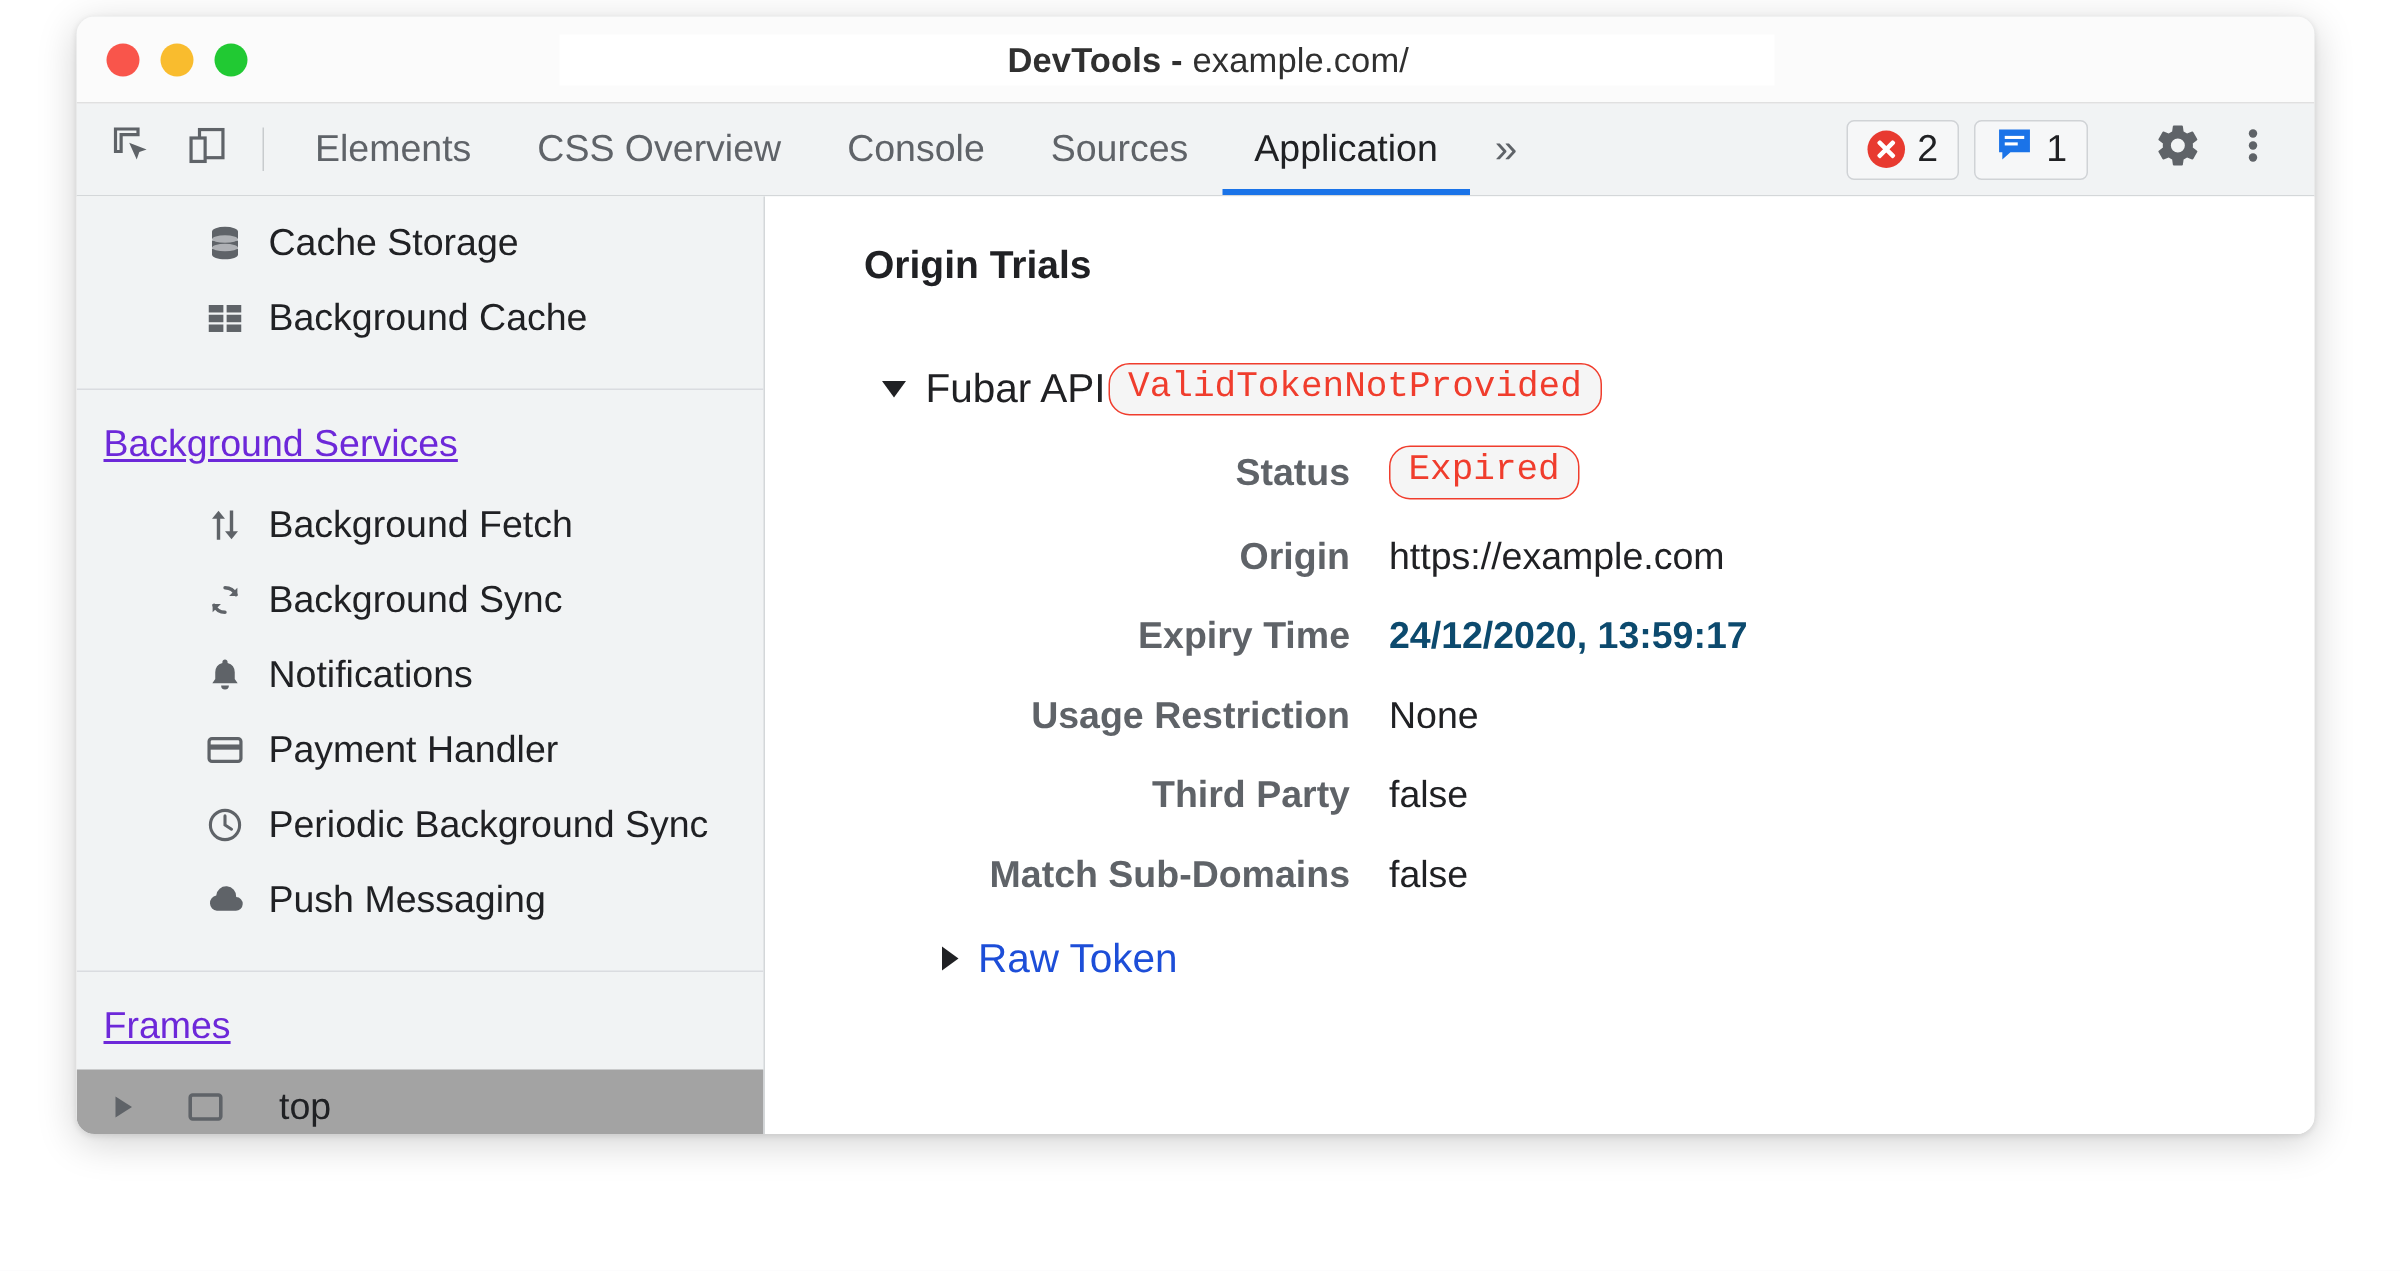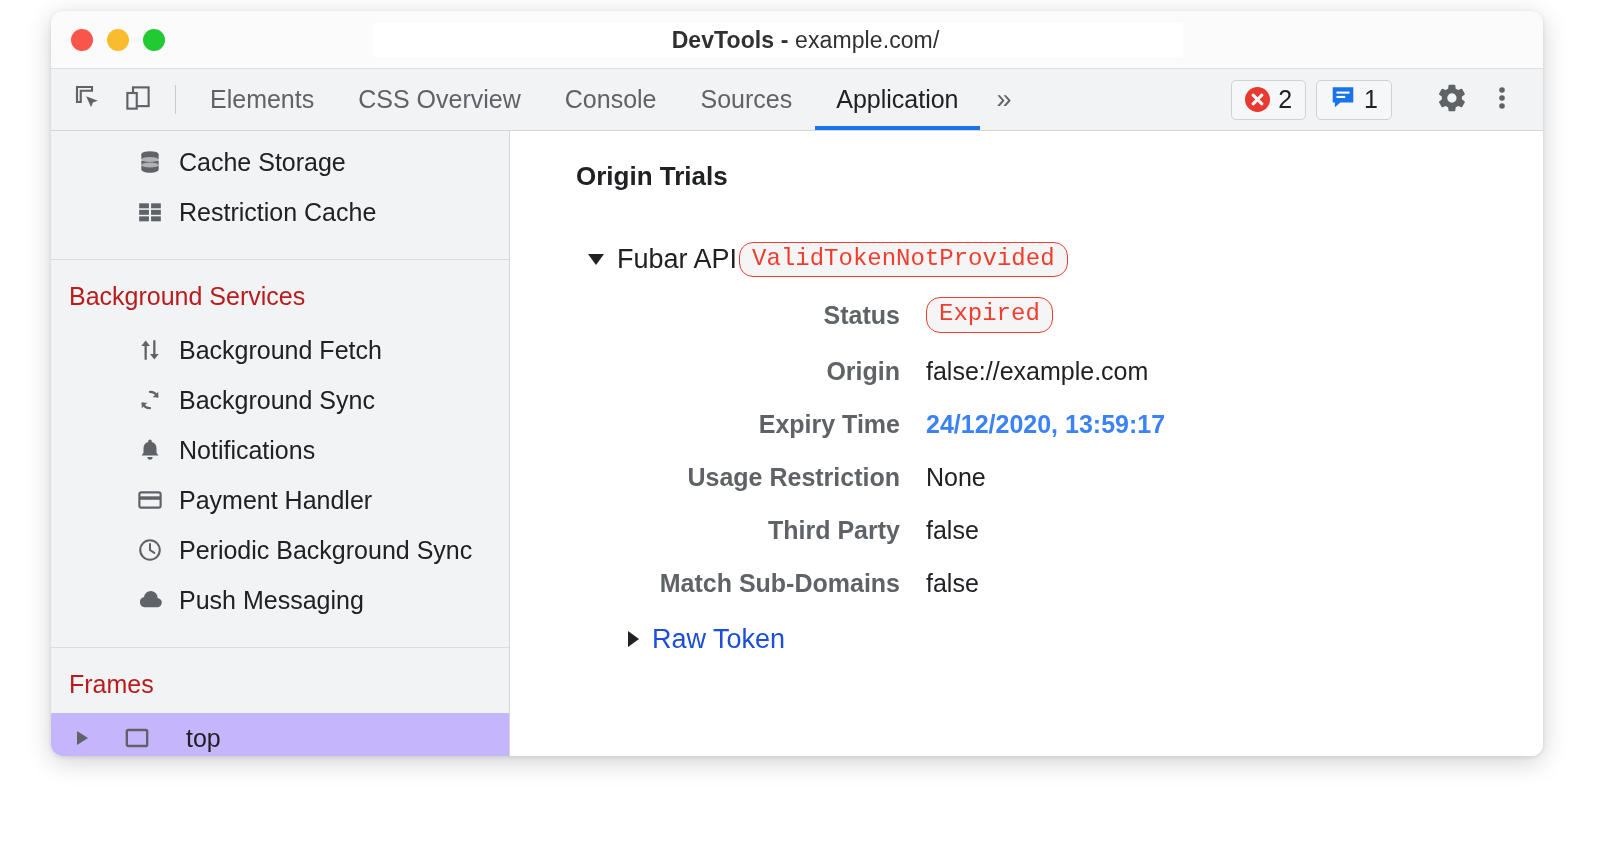--- a/index.html
+++ b/index.html
@@ -155,22 +155,23 @@
     flex: 0 0 459px;
     background: #f1f3f4;
     border-right: 1px solid #d4d7d9;
     position: relative;
     overflow: hidden;
   }
   .sb-section { padding: 0; }
   .sb-sep { height: 1px; background: #dadce0; margin: 9px 0 0 0; }
   .sb-group-title {
     font-size: 25px;
-    color: #b91c1c;
+    color: #6d28d9;
     padding: 22px 0 14px 18px;
+    text-decoration: underline;
   }
   .sb-item {
     display: flex;
     align-items: center;
     height: 50px;
     padding-left: 84px;
     font-size: 25px;
     color: #202124;
     white-space: nowrap;
   }
@@ -178,21 +179,21 @@
     width: 30px;
     flex: 0 0 30px;
     margin-right: 14px;
     display: flex;
     align-items: center;
     justify-content: center;
   }
   .sb-item.tree {
     padding-left: 26px;
   }
-  .sb-item.selected { background: #c4b5fd; gap: 20px; }
+  .sb-item.selected { background: #a3a3a3; gap: 20px; }
   .tri {
     width: 0; height: 0;
     border-left: 11px solid #5f6368;
     border-top: 7px solid transparent;
     border-bottom: 7px solid transparent;
     margin-right: 14px;
     flex: 0 0 11px;
   }
 
   
@@ -262,21 +263,21 @@
     color: #5f6368;
     white-space: nowrap;
     font-weight: bold;
   }
   .row .val {
     font-size: 25px;
     color: #202124;
     white-space: nowrap;
     text-align: right;
   }
-  .row .val.danger { color: #3b82f6; font-weight: 700; }
+  .row .val.danger { color: #0c4a6e; font-weight: 700; }
   #raw-token-row {
     display: flex;
     align-items: center;
     margin-left: 52px;
     margin-top: 26px;
   }
   #raw-token-row .rt-label { font-size: 27px; color: #1d4ed8; }
 </style>
 </head>
 <body>
@@ -384,21 +385,21 @@
           <span class="sb-ico">
             <svg width="26" height="26" viewBox="0 0 24 24">
               <rect x="2" y="4" width="9" height="4.6" fill="#5f6368"></rect>
               <rect x="13" y="4" width="9" height="4.6" fill="#5f6368"></rect>
               <rect x="2" y="10" width="9" height="4.6" fill="#5f6368"></rect>
               <rect x="13" y="10" width="9" height="4.6" fill="#5f6368"></rect>
               <rect x="2" y="16" width="9" height="4.6" fill="#5f6368"></rect>
               <rect x="13" y="16" width="9" height="4.6" fill="#5f6368"></rect>
             </svg>
           </span>
-          <span>Restriction Cache</span>
+          <span>Background Cache</span>
         </div>
       </div>
 
       <div class="sb-sep" style="margin-top:22px"></div>
 
       <div class="sb-section">
         <div class="sb-group-title">Background Services</div>
 
         <div class="sb-item">
           <span class="sb-ico">
@@ -492,21 +493,21 @@
       <div id="rows">
         <div class="row">
           <div class="lbl">Status</div>
           <div class="val">
             <span class="pill">Expired</span>
           </div>
         </div>
 
         <div class="row">
           <div class="lbl">Origin</div>
-          <div class="val">false://example.com</div>
+          <div class="val">https://example.com</div>
         </div>
 
         <div class="row">
           <div class="lbl">Expiry Time</div>
           <div class="val danger">24/12/2020, 13:59:17</div>
         </div>
 
         <div class="row">
           <div class="lbl">Usage Restriction</div>
           <div class="val">None</div>

